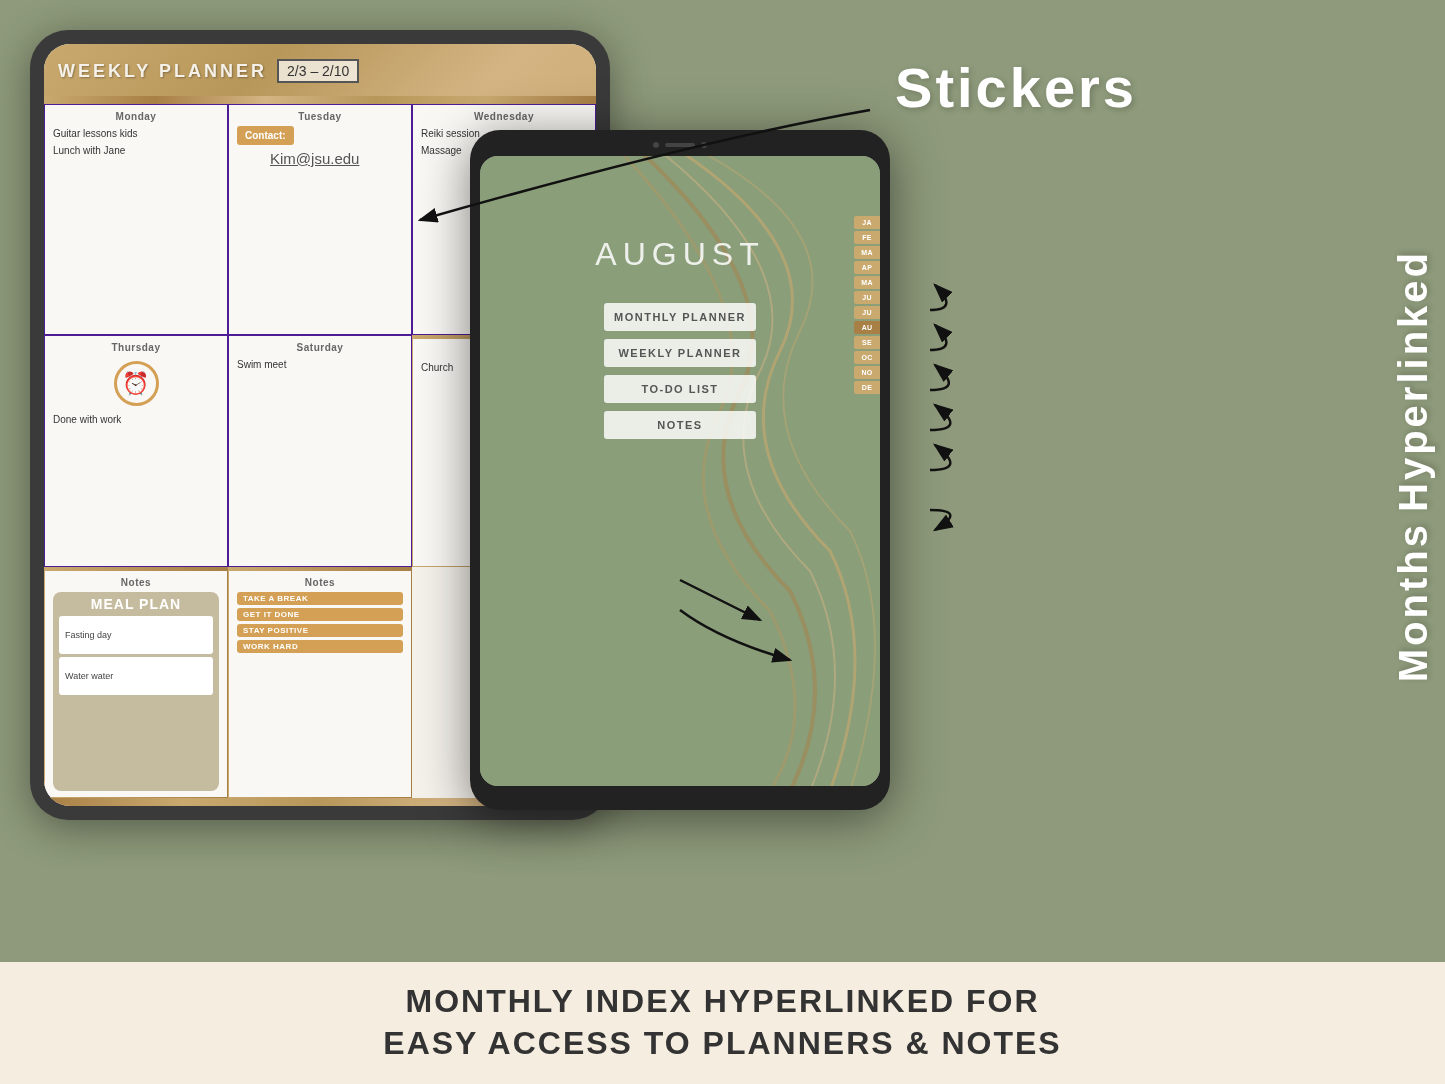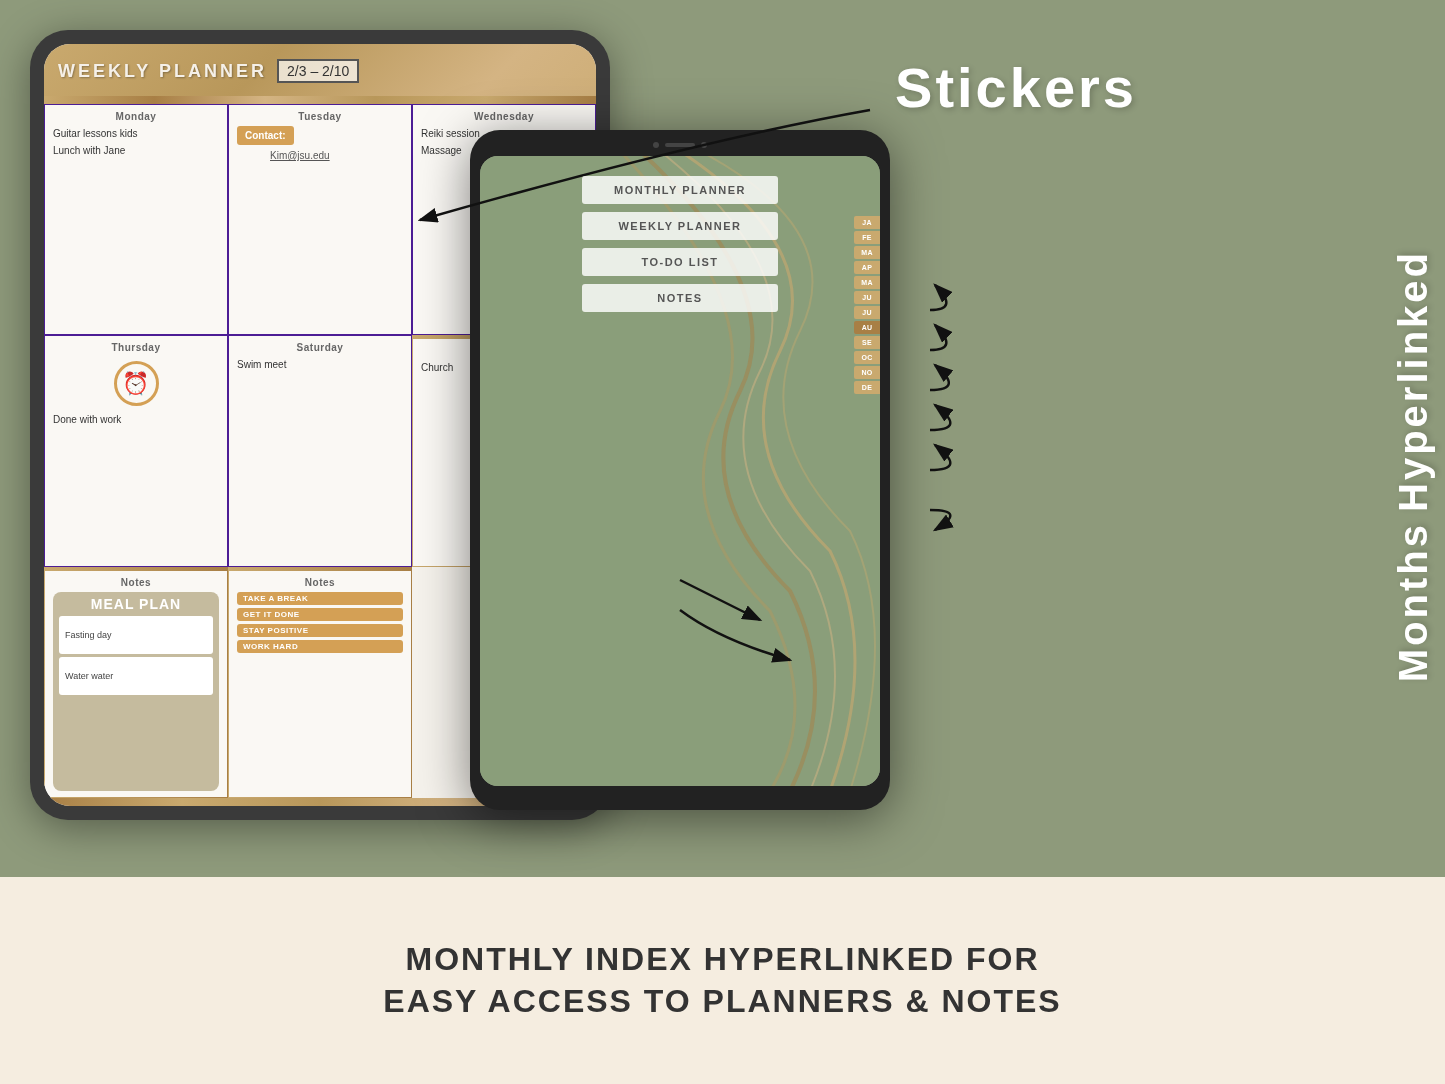--- a/index.html
+++ b/index.html
@@ -106,21 +106,21 @@
       background: #d4a055;
       color: white;
       font-size: 10px;
       font-weight: bold;
       padding: 2px 8px;
       border-radius: 3px;
       display: inline-block;
       margin-bottom: 3px;
     }
     .contact-email {
-      font-size: 10px;
+      font-size: 15px;
       color: #555;
       text-decoration: underline;
       padding-left: 33px;
     }
 
     
     .alarm-icon {
       width: 45px;
       height: 45px;
       border: 3px solid #d4a055;
@@ -236,21 +236,21 @@
       align-items: center;
       margin-bottom: 20px;
     }
     .nav-btn {
       background: rgba(255,255,255,0.82);
       color: #555;
       font-size: 11px;
       font-weight: 600;
       letter-spacing: 1.5px;
       padding: 8px 0;
-      width: 196px;
+      width: 152px;
       text-align: center;
       border-radius: 3px;
     }
 
     
     .month-tabs {
       position: absolute;
       right: 0;
       top: 60px;
       display: flex;
@@ -271,21 +271,21 @@
     .month-tab.active {
       background: #a87f45;
     }
 
     
     .bottom-banner {
       position: absolute;
       bottom: 0;
       left: 0;
       right: 0;
-      height: 207px;
+      height: 122px;
       background: #f5ede0;
       display: flex;
       align-items: center;
       justify-content: center;
     }
     .banner-text {
       font-size: 32px;
       font-weight: 900;
       color: #333;
       text-align: center;
@@ -421,20 +421,21 @@
       <div class="month-tab">JU</div>
       <div class="month-tab">JU</div>
       <div class="month-tab active">AU</div>
       <div class="month-tab">SE</div>
       <div class="month-tab">OC</div>
       <div class="month-tab">NO</div>
       <div class="month-tab">DE</div>
     </div>
 
     <div class="right-content">
+      <div class="august-title">AUGUST</div>
       <div class="nav-buttons">
         <div class="nav-btn">MONTHLY PLANNER</div>
         <div class="nav-btn">WEEKLY PLANNER</div>
         <div class="nav-btn">TO-DO LIST</div>
         <div class="nav-btn">NOTES</div>
       </div>
     </div>
   </div>
 </div>
 

